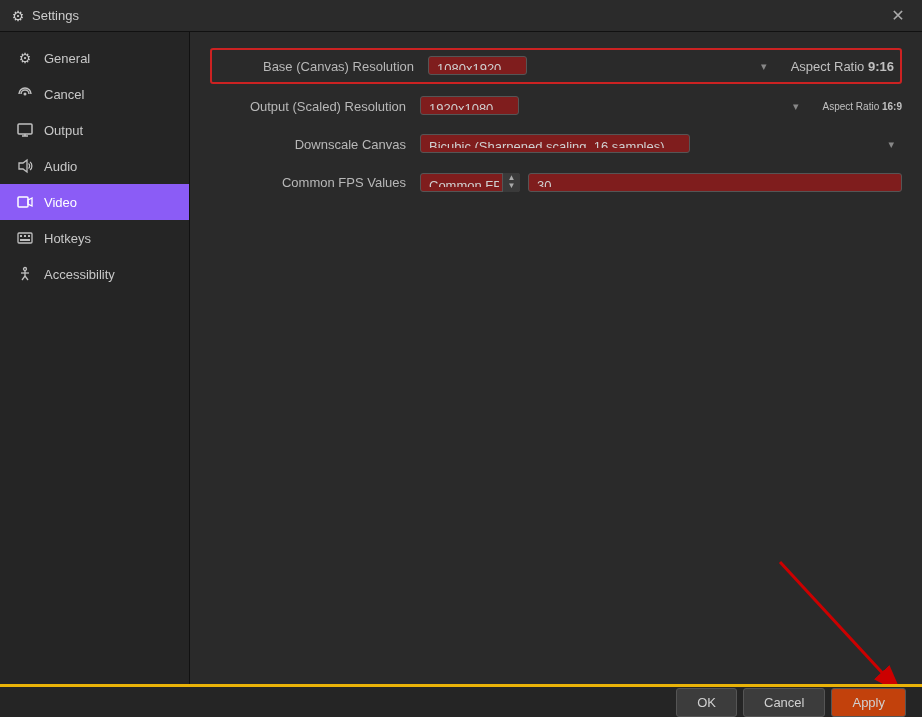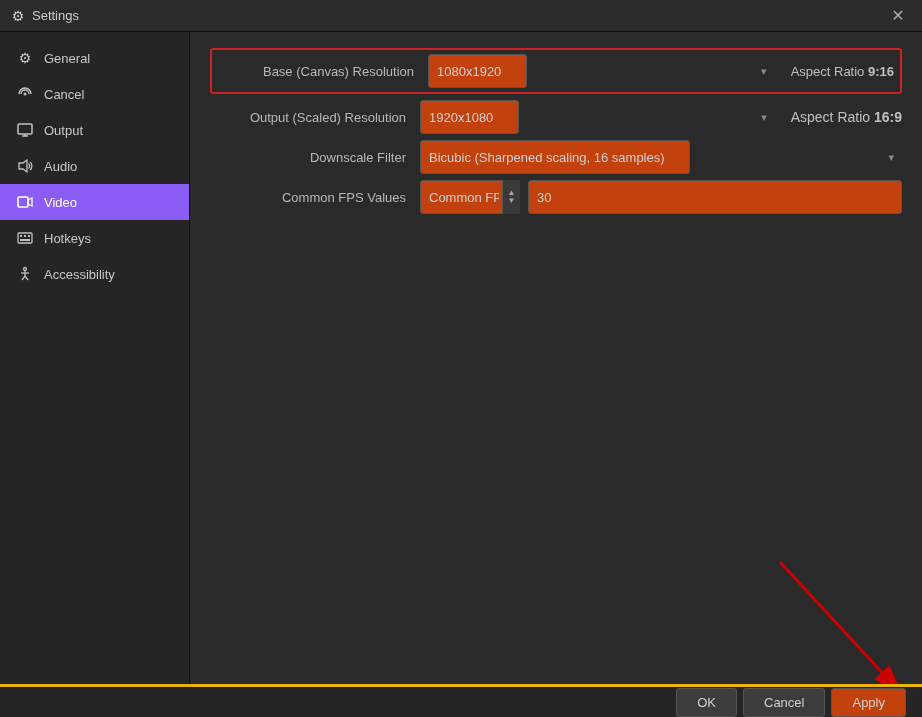--- a/index.html
+++ b/index.html
@@ -129,32 +129,32 @@
 
     .setting-control {
       flex: 1;
       display: flex;
       align-items: center;
       gap: 8px;
     }
 
     
     .select-field {
-      background: #c2410c;
+      background: #7f1d1d;
       border: 1px solid #555;
       border-radius: 3px;
       color: #d0d0d0;
       padding: 4px 24px 4px 8px;
       font-size: 13px;
       appearance: none;
       -webkit-appearance: none;
       cursor: pointer;
       position: relative;
       flex: 1;
-      height: 34px;
+      height: 19px;
     }
 
     .select-wrapper {
       position: relative;
       flex: 1;
     }
 
     .select-wrapper::after {
       content: '▾';
       position: absolute;
@@ -317,28 +317,28 @@
         <div class="setting-label">Output (Scaled) Resolution</div>
         <div class="setting-control">
           <div class="select-wrapper">
             <select class="select-field">
               <option>1920x1080</option>
               <option>1280x720</option>
               <option>1080x1920</option>
               <option>3840x2160</option>
             </select>
           </div>
-          <span style="white-space:nowrap; color:#c0c0c0; font-size:14px; padding-left:8px;">
+          <span style="white-space:nowrap; color:#c0c0c0; font-size:10px; padding-left:8px;">
             Aspect Ratio <strong>16:9</strong>
           </span>
         </div>
       </div>
 
       <div class="setting-row">
-        <div class="setting-label">Downscale Filter</div>
+        <div class="setting-label">Downscale Canvas</div>
         <div class="setting-control">
           <div class="select-wrapper" style="flex:1;">
             <select class="select-field">
               <option>Bicubic (Sharpened scaling, 16 samples)</option>
               <option>Bilinear</option>
               <option>Area</option>
               <option>Lanczos</option>
             </select>
           </div>
         </div>

